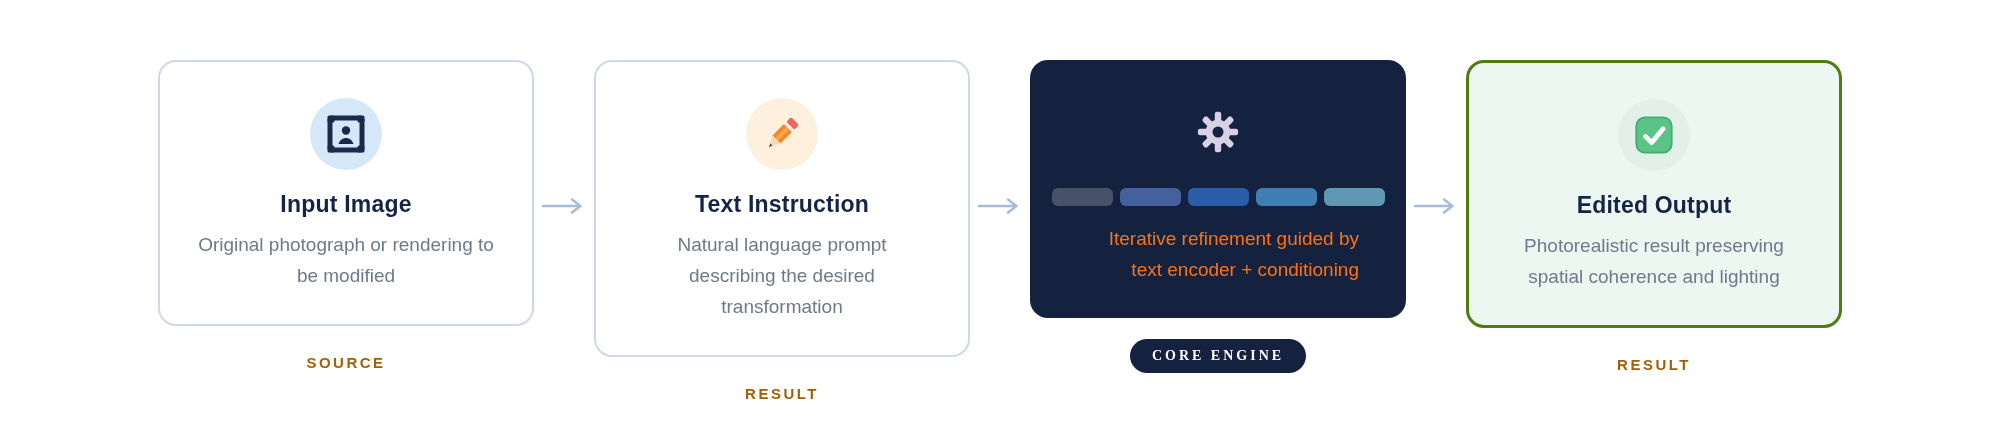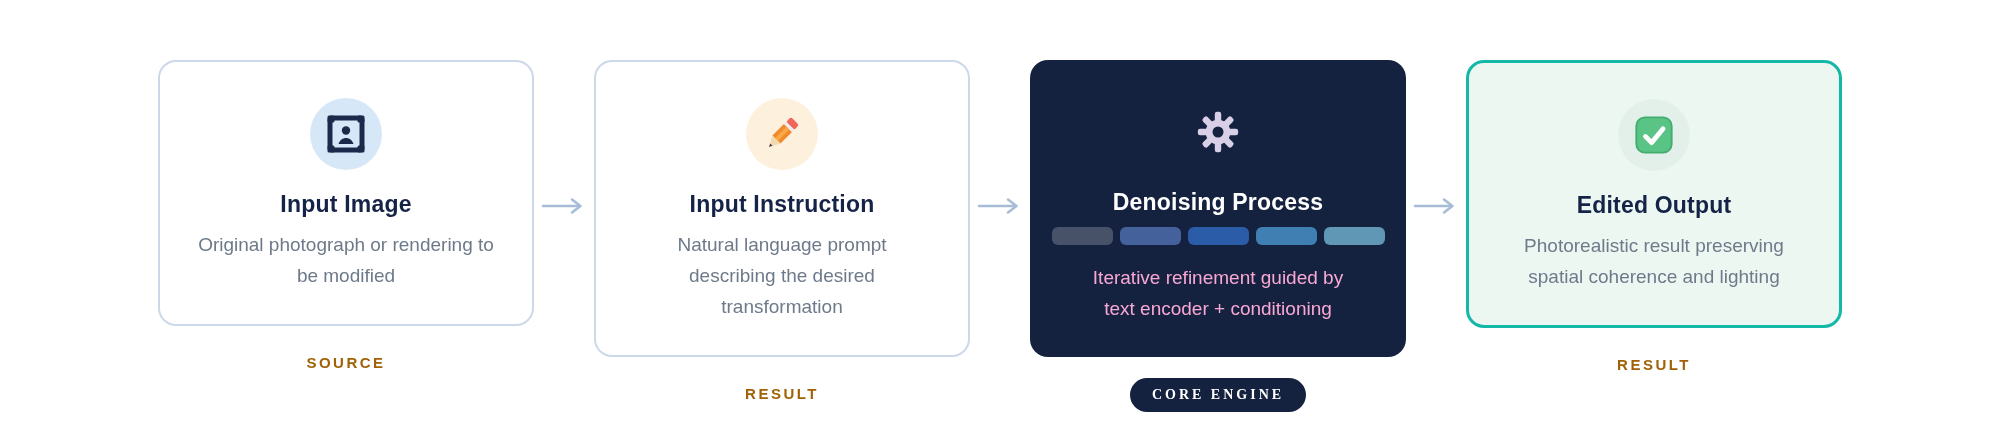--- a/index.html
+++ b/index.html
@@ -14,38 +14,38 @@
   }
   .stage{
     width:376px;display:flex;flex-direction:column;align-items:center;
   }
   .card{
     box-sizing:border-box;width:376px;border-radius:18px;
     padding:36px 20px 26px 20px;text-align:center;
   }
   .card.light{background:#ffffff;border:2px solid #cdd9e9;}
   .card.dark{background:#15223f;border:none;}
-  .card.success{background:#edf7f2;border:3px solid #14b8a6;}
+  .card.success{background:#edf7f2;border:3px solid #4d7c0f;}
   .icon-circle{
     width:72px;height:72px;border-radius:50%;margin:0 auto 20px auto;
     display:flex;align-items:center;justify-content:center;
   }
   .icon-circle.blue{background:#d6e8f8;}
   .icon-circle.cream{background:#fdf1de;}
   .icon-circle.none{background:transparent;}
   .icon-circle.mint{background:#e3f0e9;}
   .card-title{
     font-size:23px;font-weight:700;line-height:28px;color:#152347;
     margin-bottom:11px;letter-spacing:.2px;
   }
   .card.dark .card-title{color:#ffffff;}
   .card-desc{
     font-size:19px;line-height:31px;color:#6e7a8a;margin:7px auto;
   }
-  .card.dark .card-desc{color:#f9a8d4;}
+  .card.dark .card-desc{color:#f97316;text-align:right;}
   .w310{max-width:310px;} .w240{max-width:240px;} .w280{max-width:282px;} .w300{max-width:302px;}
   .bars{
     display:flex;justify-content:center;gap:7px;margin:7px 0 17px 0;
   }
   .bar{width:61px;height:18px;border-radius:6px;display:inline-block;}
   .stage-label{
     margin-top:28px;font-size:15px;font-weight:700;letter-spacing:2.5px;
     color:#a16207;text-align:center;
   }
   .pill-label{
@@ -97,21 +97,21 @@
             <rect x="17.5" y="3" width="13" height="8" rx="2.5" fill="#f1655a"></rect>
             <rect x="17.5" y="10.5" width="13" height="4.5" fill="#ecebf2"></rect>
             <rect x="17.5" y="14.5" width="13" height="18.5" fill="#f08a2e"></rect>
             <rect x="21.5" y="14.5" width="5" height="18.5" fill="#f8a círculo44" opacity="0"></rect>
             <rect x="21.8" y="14.5" width="4.4" height="18.5" fill="#f9a845"></rect>
             <path d="M17.5 33 L30.5 33 L24 45 Z" fill="#f3d9b0"></path>
             <path d="M22.2 41.2 L25.8 41.2 L24 45 Z" fill="#4a3a55"></path>
           </g>
         </svg>
       </div>
-      <div class="card-title">Input Instruction</div>
+      <div class="card-title">Text Instruction</div>
       <div class="card-desc w240">Natural language prompt describing the desired transformation</div>
     </div>
     <div class="stage-label">RESULT</div>
   </div>
 
   <div class="arrow">
     <svg width="46" height="18" viewBox="0 0 46 18">
       <line x1="2" y1="9" x2="38" y2="9" stroke="#a7bcd6" stroke-width="2.5" stroke-linecap="round"></line>
       <path d="M31 2.5 L39.5 9 L31 15.5" fill="none" stroke="#a7bcd6" stroke-width="2.5" stroke-linecap="round" stroke-linejoin="round"></path>
     </svg>
@@ -128,21 +128,20 @@
             <rect x="34" y="20.5" width="12" height="7" rx="2.5"></rect>
             <rect x="20.5" y="2" width="7" height="12" rx="2.5" transform="rotate(45 24 24)"></rect>
             <rect x="20.5" y="34" width="7" height="12" rx="2.5" transform="rotate(45 24 24)"></rect>
             <rect x="2" y="20.5" width="12" height="7" rx="2.5" transform="rotate(45 24 24)"></rect>
             <rect x="34" y="20.5" width="12" height="7" rx="2.5" transform="rotate(45 24 24)"></rect>
             <circle cx="24" cy="24" r="13.5"></circle>
           </g>
           <circle cx="24" cy="24" r="6" fill="#15223f"></circle>
         </svg>
       </div>
-      <div class="card-title">Denoising Process</div>
       <div class="bars">
         <span class="bar" style="background: rgb(71, 81, 104);"></span>
         <span class="bar" style="background: rgb(68, 97, 155);"></span>
         <span class="bar" style="background: rgb(43, 92, 168);"></span>
         <span class="bar" style="background: rgb(63, 127, 178);"></span>
         <span class="bar" style="background: rgb(95, 151, 180);"></span>
       </div>
       <div class="card-desc w280">Iterative refinement guided by text encoder + conditioning</div>
     </div>
     <div class="pill-label">CORE ENGINE</div>

